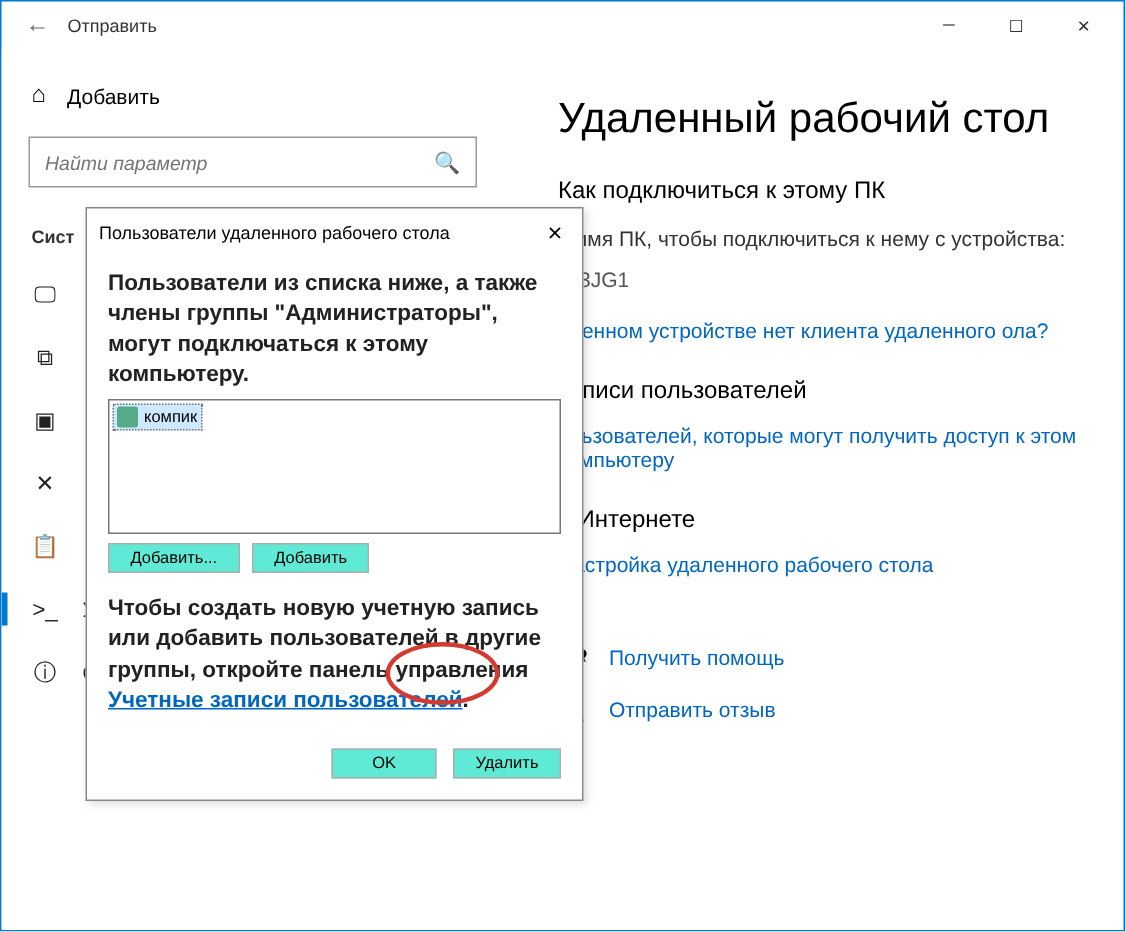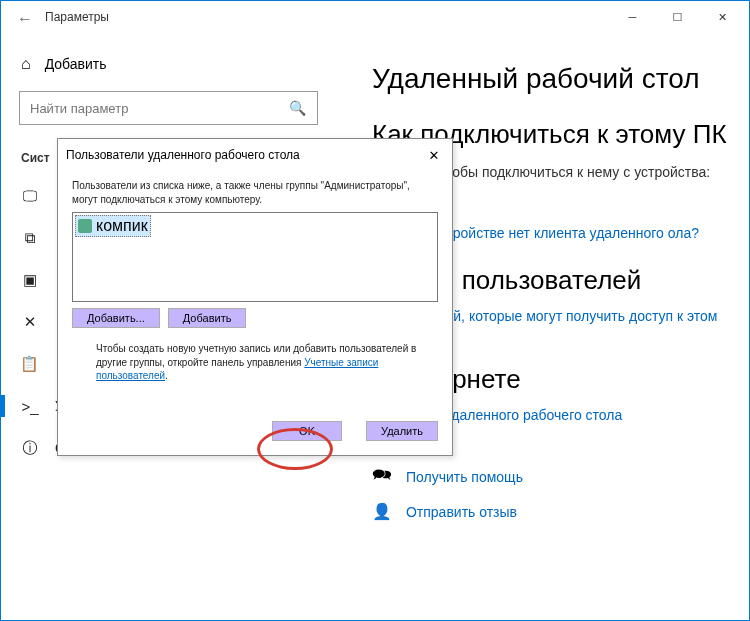--- a/index.html
+++ b/index.html
@@ -12,65 +12,65 @@
   .titlebar .spacer { flex: 1; }
   .winbtn { width: 45px; height: 32px; display: flex; align-items: center; justify-content: center; font-size: 11px; color: #333; }
   
   .body { flex: 1; display: flex; overflow: hidden; }
   
   .sidebar { width: 335px; padding: 12px 0 0 0; background: #fff; }
   .home { display: flex; align-items: center; padding: 10px 20px; gap: 14px; font-size: 14px; }
   .home .icon { font-size: 16px; }
   .search-row { padding: 8px 18px; }
   .search { display: flex; align-items: center; border: 1px solid #999; height: 34px; padding: 0 10px; }
-  .search input { flex: 1; border: none; outline: none; font-size: 13px; background: transparent; }
+  .search input { flex: 1; border: none; outline: none; font-size: 13px; background: transparent; font-style: italic; }
   .search .mag { font-size: 14px; color: #666; }
   
   .section-label { font-size: 12px; font-weight: 600; padding: 18px 20px 10px; color: #333; }
   
   .nav-item { display: flex; align-items: center; gap: 16px; padding: 12px 20px; font-size: 14px; color: #222; position: relative; }
   .nav-item .nicon { width: 18px; height: 18px; display: flex; align-items: center; justify-content: center; font-size: 15px; }
   .nav-item.selected::before { content: ''; position: absolute; left: 0; top: 10px; bottom: 10px; width: 4px; background: #0078d4; }
   
   .main { flex: 1; padding: 30px 20px 20px 36px; overflow: hidden; }
   .main h1 { font-size: 28px; font-weight: 400; margin-bottom: 24px; }
-  .main h2 { font-size: 26px; font-weight: 400; margin-bottom: 12px; margin-top: 24px; }
+  .main h2 { font-size: 16px; font-weight: 400; margin-bottom: 12px; margin-top: 24px; }
   .main p { font-size: 14px; color: #333; line-height: 1.5; margin-bottom: 8px; }
   .link { color: #0067c0; font-size: 14px; cursor: pointer; display: block; margin-bottom: 8px; }
   .pcname { font-size: 14px; color: #555; margin-bottom: 18px; }
   
   .help-row { display: flex; align-items: center; gap: 14px; margin-top: 12px; }
   .help-row .hicon { font-size: 16px; }
   .help-row .htext { color: #0067c0; font-size: 14px; }
   
   
-  .dialog { position: absolute; left: 57px; top: 138px; width: 396px; background: #fff; border: 1px solid #888; box-shadow: 2px 2px 6px rgba(0,0,0,.15); font-size: 11px; }
+  .dialog { position: absolute; left: 57px; top: 138px; width: 332px; background: #fff; border: 1px solid #888; box-shadow: 2px 2px 6px rgba(0,0,0,.15); font-size: 11px; }
   .dlg-title { display: flex; align-items: center; justify-content: space-between; padding: 6px 8px; font-size: 12px; }
   .dlg-close { width: 20px; height: 20px; display: flex; align-items: center; justify-content: center; font-size: 13px; }
   .dlg-body { padding: 8px 14px 14px; }
-  .dlg-body p { font-size: 10px; line-height: 1.35; color: #222; }
+  .dlg-body p { font-size: 15px; line-height: 1.35; color: #222; font-weight: bold; }
   .listbox { border: 1px solid #777; height: 90px; margin-top: 6px; background: #fff; padding: 2px; }
-  .listbox .item { display: flex; align-items: center; gap: 4px; padding: 1px 2px; background: #cde8ff; border: 1px dotted #777; width: fit-content; font-size: 16px; }
+  .listbox .item { display: flex; align-items: center; gap: 4px; padding: 1px 2px; background: #cde8ff; border: 1px dotted #777; width: fit-content; font-size: 11px; }
   .listbox .uicon { width: 14px; height: 14px; background: #5a8; border-radius: 2px; }
   .dlg-note { margin-top: 14px; }
   .dlg-btnrow { display: flex; gap: 8px; margin-top: 6px; }
-  .dlg-btn { background: #c4b5fd; border: 1px solid #adadad; padding: 3px 14px; font-size: 11px; cursor: pointer; }
-  .dlg-desc { margin-top: 14px; font-size: 11px; line-height: 1.4; margin-left: 24px; }
+  .dlg-btn { background: #5eead4; border: 1px solid #adadad; padding: 3px 14px; font-size: 11px; cursor: pointer; }
+  .dlg-desc { margin-top: 14px; font-size: 11px; line-height: 1.4; }
   .dlg-desc .ilink { color: #0067c0; text-decoration: underline; }
-  .dlg-bottom { display: flex; justify-content: flex-end; gap: 24px; margin-top: 38px; align-items: flex-end; }
+  .dlg-bottom { display: flex; justify-content: flex-end; gap: 11px; margin-top: 22px; align-items: flex-end; }
   
   .highlight-ring { position: absolute; left: 257px; top: 428px; width: 76px; height: 42px; border: 3px solid #d43a2f; border-radius: 50%; pointer-events: none; }
 </style>
 </head>
 <body>
 
 <div class="window">
   <div class="titlebar">
     <div class="back">←</div>
-    <div class="title">Параметры</div>
+    <div class="title">Отправить</div>
     <div class="spacer"></div>
     <div class="winbtn">─</div>
     <div class="winbtn">☐</div>
     <div class="winbtn close">✕</div>
   </div>
 
   <div class="body">
     <div class="sidebar">
       <div class="home">
         <span class="icon">⌂</span>

